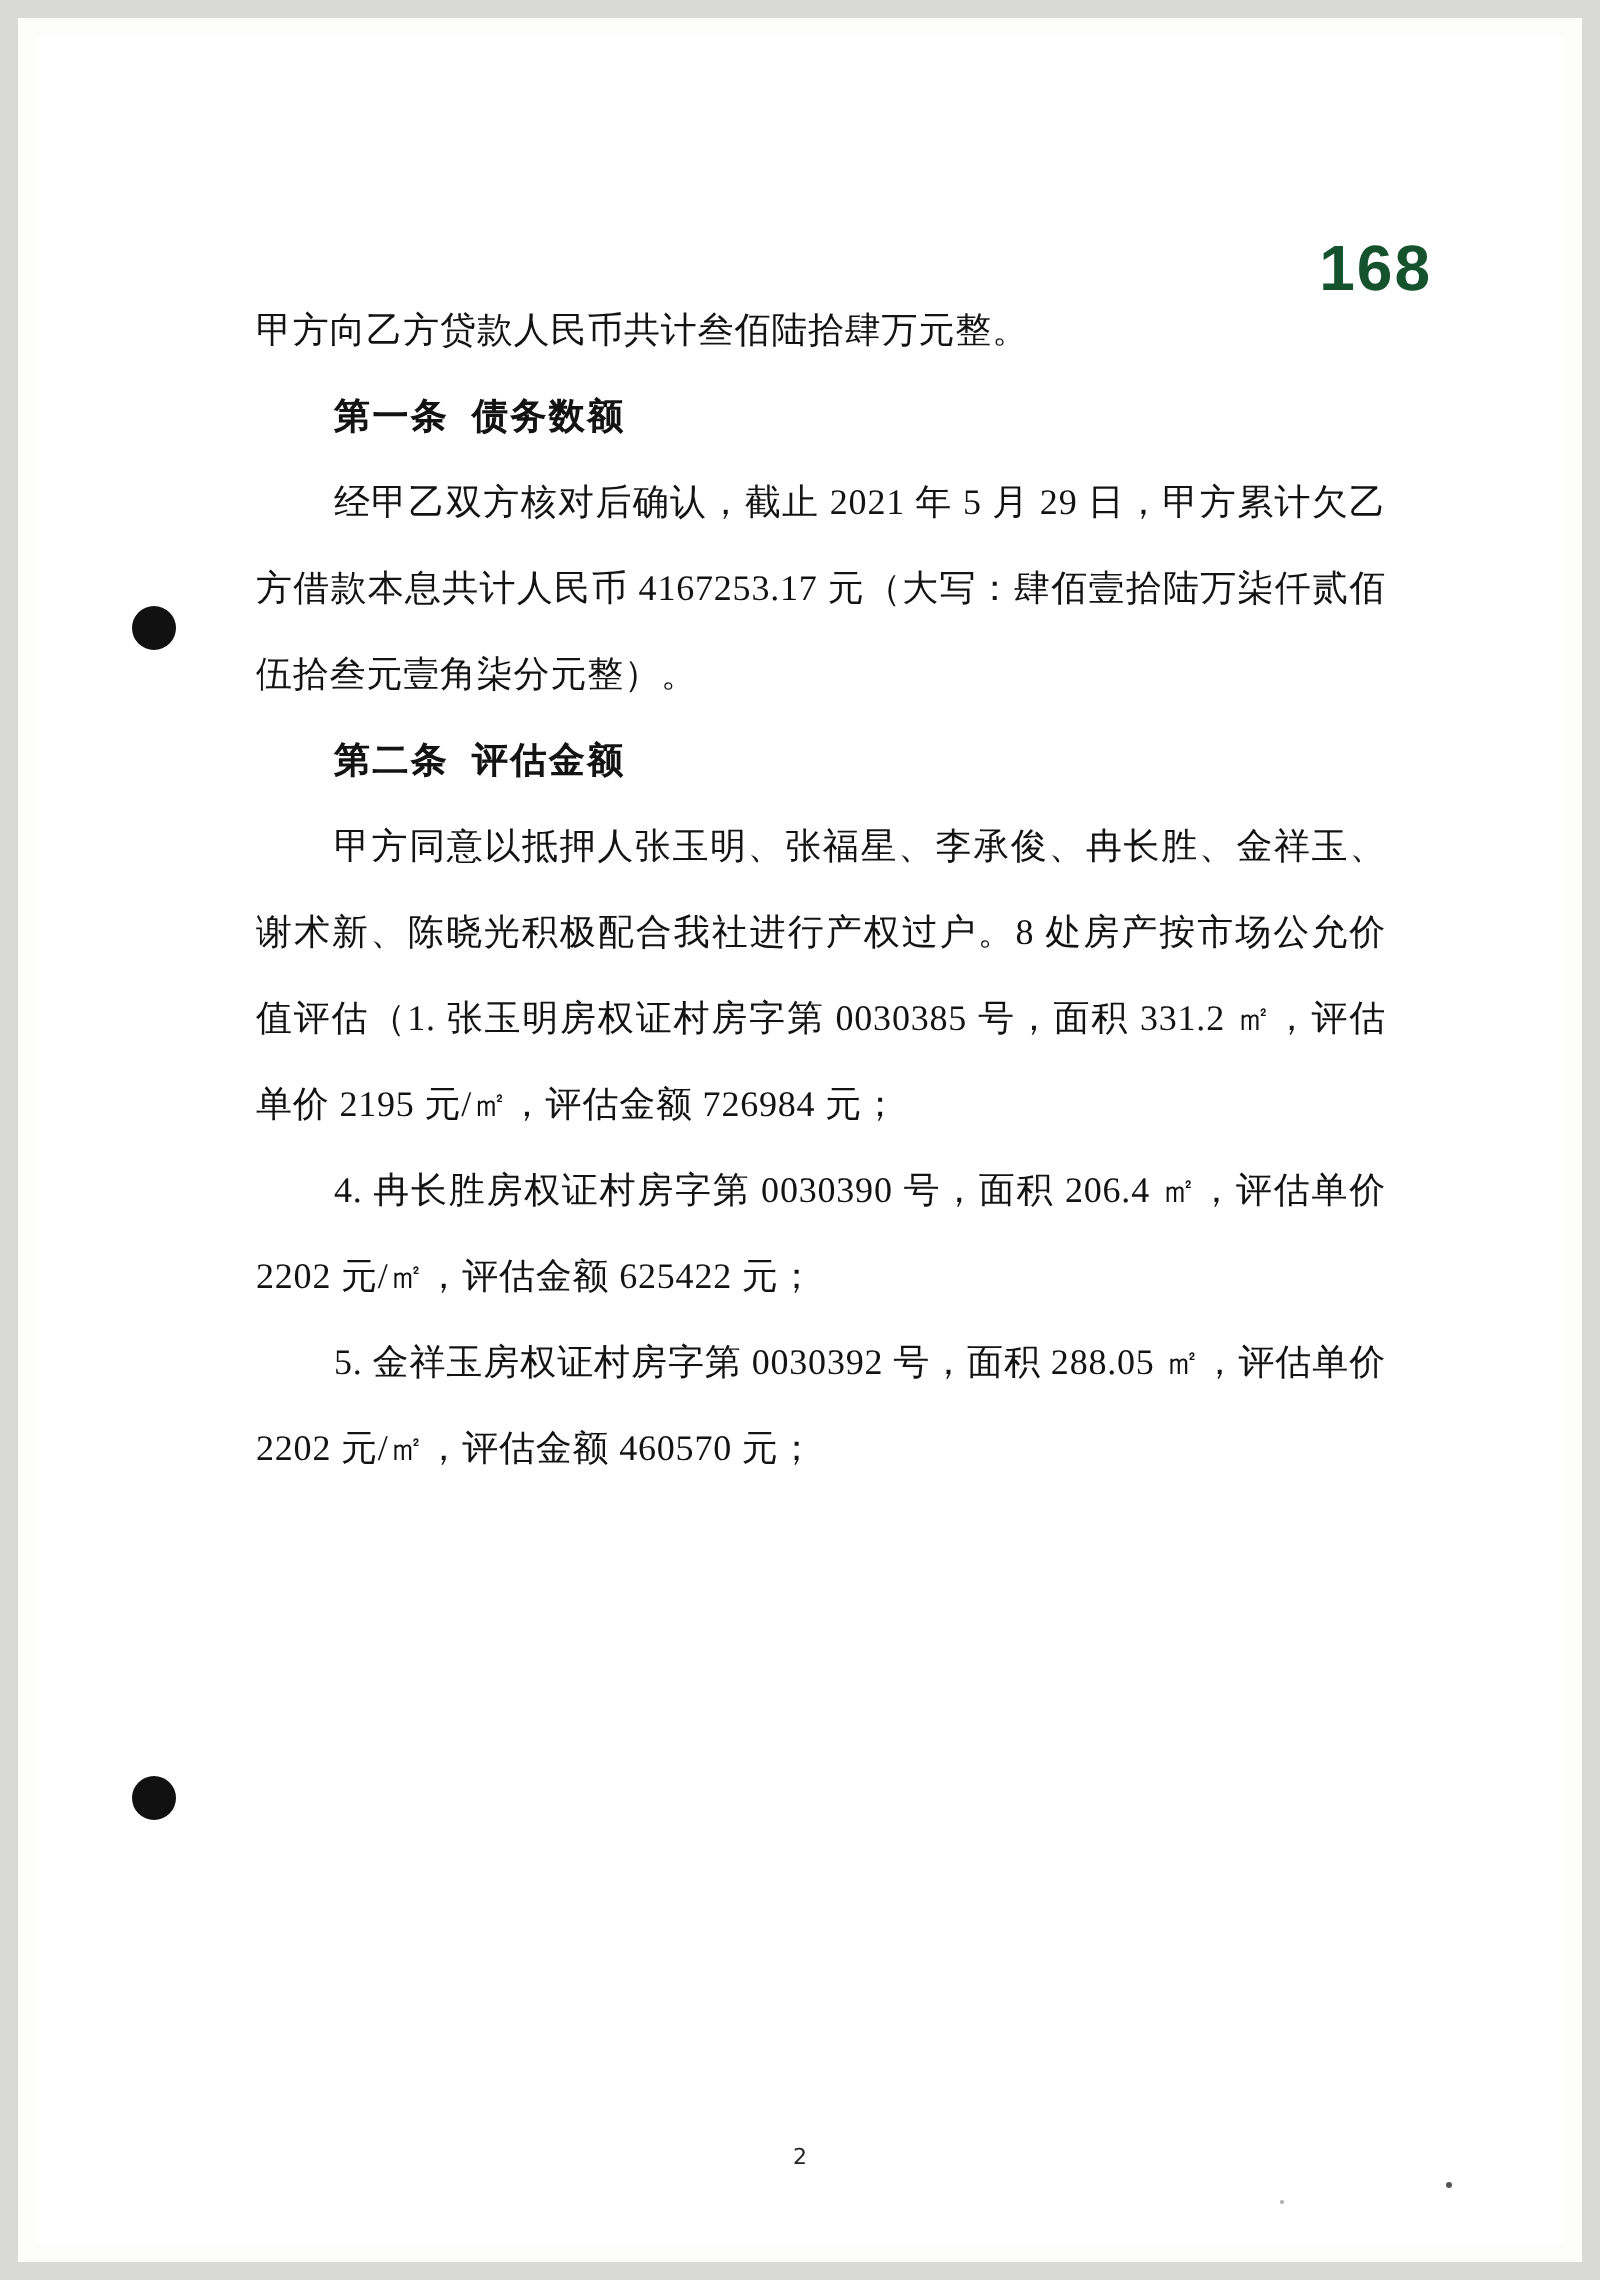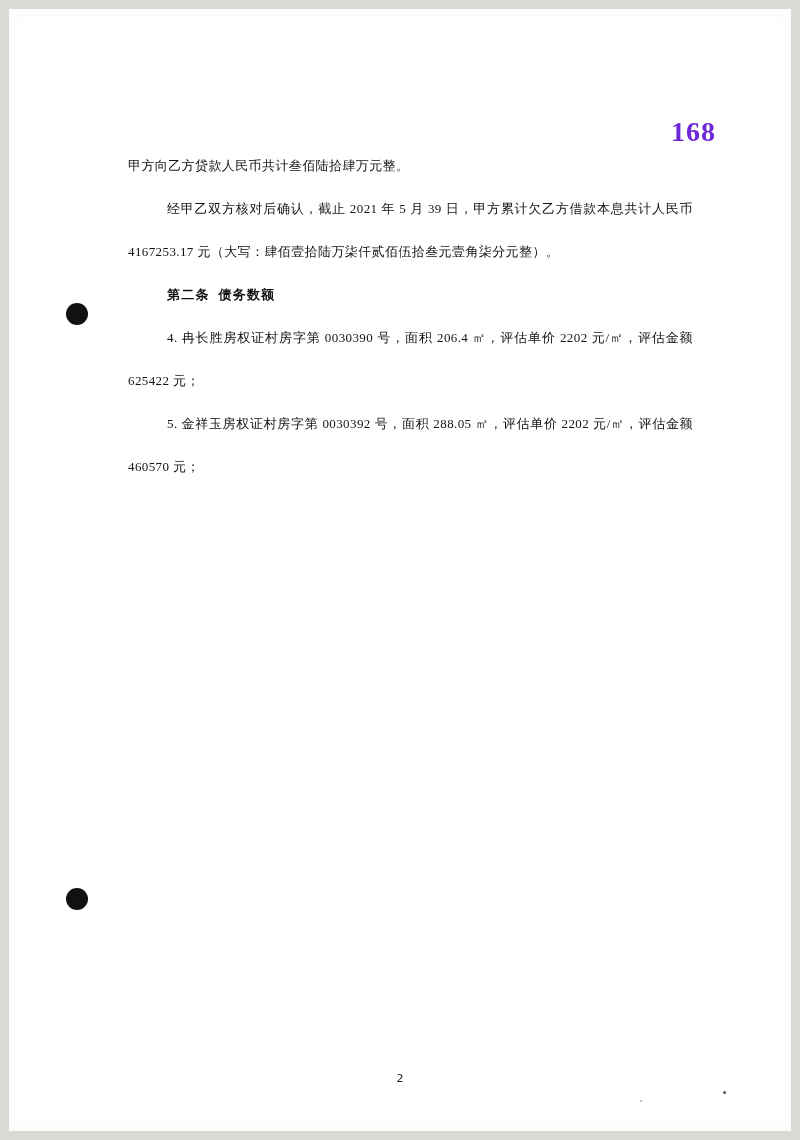--- a/index.html
+++ b/index.html
@@ -27,34 +27,34 @@
     left: 9px;
     top: 9px;
     right: 9px;
     bottom: 9px;
     background: #ffffff;
   }
   .page-number {
     position: absolute;
     right: 66px;
     top: 98px;
-    font-family: Liberation Serif, serif;
+    font-family: Liberation Sans, sans-serif;
     font-weight: bold;
-    font-size: 28px;
+    font-size: 32px;
     letter-spacing: 1px;
-    color: #6d28d9;
+    color: #14532d;
   }
   .content {
     position: absolute;
     left: 110px;
     top: 126px;
     width: 565px;
   }
   .line {
-    font-size: 13px;
+    font-size: 18px;
     line-height: 43px;
     letter-spacing: 0.4px;
     color: #131313;
     white-space: pre-wrap;
     text-align: justify;
   }
   .indent {
     text-indent: 39px;
   }
   .heading {
@@ -98,22 +98,24 @@
 <div class="page">
   <div class="scan-surface">
 
     <div class="page-number">168</div>
 
     <div class="bullet bullet-1"></div>
     <div class="bullet bullet-2"></div>
 
     <div class="content">
       <p class="line para">甲方向乙方贷款人民币共计叁佰陆拾肆万元整。</p>
-      <p class="line para indent">经甲乙双方核对后确认，截止 2021 年 5 月 39 日，甲方累计欠乙方借款本息共计人民币 4167253.17 元（大写：肆佰壹拾陆万柒仟贰佰伍拾叁元壹角柒分元整）。</p>
-      <p class="line para heading">第二条  债务数额</p>
+      <p class="line para heading">第一条  债务数额</p>
+      <p class="line para indent">经甲乙双方核对后确认，截止 2021 年 5 月 29 日，甲方累计欠乙方借款本息共计人民币 4167253.17 元（大写：肆佰壹拾陆万柒仟贰佰伍拾叁元壹角柒分元整）。</p>
+      <p class="line para heading">第二条  评估金额</p>
+      <p class="line para indent">甲方同意以抵押人张玉明、张福星、李承俊、冉长胜、金祥玉、谢术新、陈晓光积极配合我社进行产权过户。8 处房产按市场公允价值评估（1. 张玉明房权证村房字第 0030385 号，面积 331.2 ㎡，评估单价 2195 元/㎡，评估金额 726984 元；</p>
       <p class="line para indent">4. 冉长胜房权证村房字第 0030390 号，面积 206.4 ㎡，评估单价 2202 元/㎡，评估金额 625422 元；</p>
       <p class="line para indent">5. 金祥玉房权证村房字第 0030392 号，面积 288.05 ㎡，评估单价 2202 元/㎡，评估金额 460570 元；</p>
     </div>
 
     <div class="footer-num">2</div>
 
     <div class="speck speck-a"></div>
     <div class="speck speck-b"></div>
   </div>
 </div>

